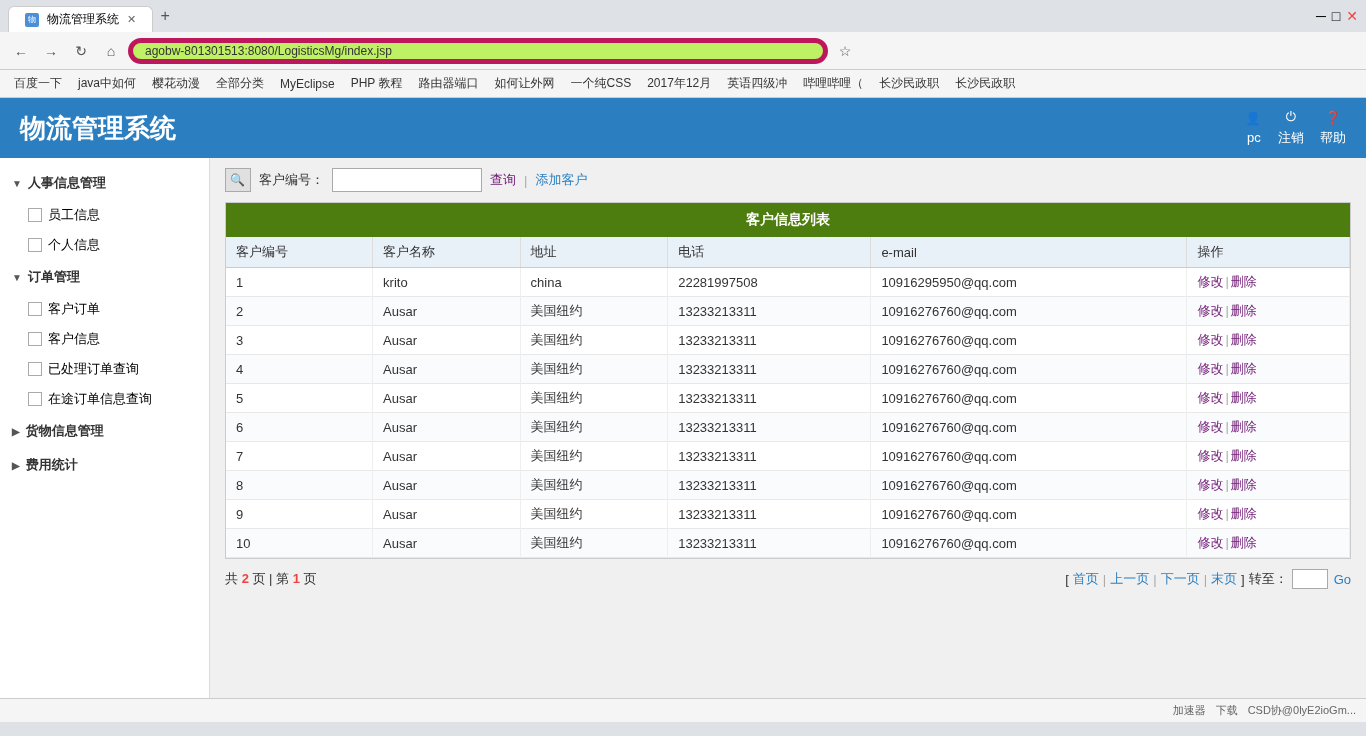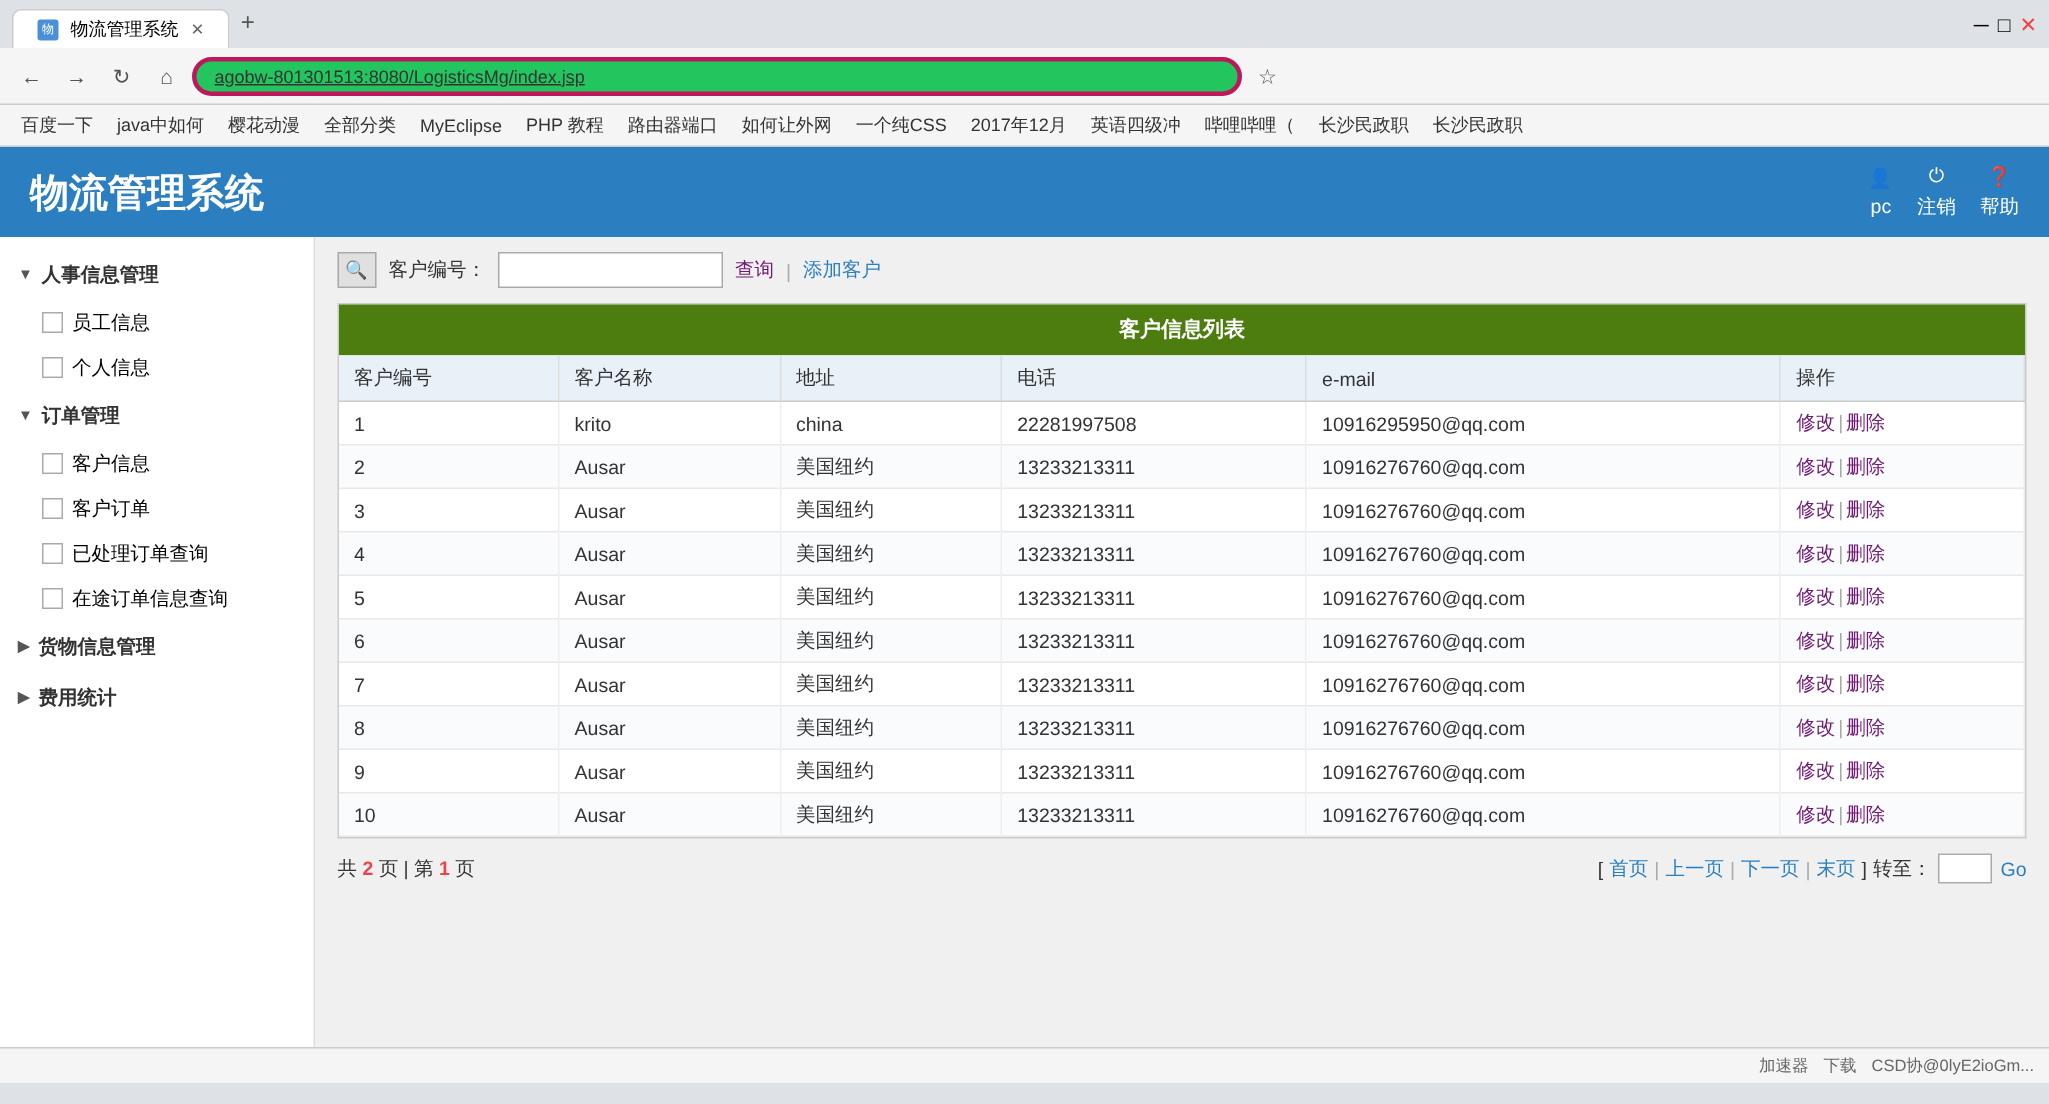--- a/index.html
+++ b/index.html
@@ -8,21 +8,21 @@
     
     .browser-chrome { background: #dee1e6; width: 1366px; min-height: 736px; }
     .browser-titlebar { background: #dee1e6; height: 32px; display: flex; align-items: center; padding: 0 8px; gap: 8px; }
     .browser-tabs { display: flex; align-items: flex-end; height: 100%; }
     .browser-tab { background: #fff; border-radius: 6px 6px 0 0; padding: 6px 16px; font-size: 12px; display: flex; align-items: center; gap: 8px; height: 26px; border: 1px solid #ccc; border-bottom: none; }
     .tab-favicon { width: 14px; height: 14px; background: #4a90d9; border-radius: 2px; display: inline-block; font-size: 8px; color: #fff; text-align: center; line-height: 14px; }
     .tab-close { color: #666; font-size: 11px; cursor: pointer; }
     .tab-new { background: none; border: none; width: 24px; height: 24px; font-size: 16px; color: #555; cursor: pointer; align-self: center; }
     .browser-controls { background: #f5f5f5; height: 38px; display: flex; align-items: center; padding: 0 8px; gap: 4px; border-bottom: 1px solid #ccc; }
     .nav-btn { background: none; border: none; width: 26px; height: 26px; border-radius: 50%; cursor: pointer; font-size: 14px; color: #555; display: flex; align-items: center; justify-content: center; }
-    .address-bar { flex: 1; height: 26px; border: 3px solid #be185d; border-radius: 13px; padding: 0 12px; font-size: 12px; background: #22c55e; color: #333; outline: none; max-width: 700px; text-decoration: underline; }
+    .address-bar { flex: 1; height: 26px; border: 5px solid #be185d; border-radius: 13px; padding: 0 12px; font-size: 12px; background: #bef264; color: #333; outline: none; max-width: 700px; }
     .bookmarks-bar { background: #f5f5f5; height: 28px; display: flex; align-items: center; padding: 0 8px; gap: 4px; border-bottom: 1px solid #ccc; font-size: 12px; overflow: hidden; }
     .bm-item { white-space: nowrap; padding: 2px 6px; cursor: pointer; color: #333; border-radius: 3px; font-size: 12px; }
 
     
     .app-wrapper { display: flex; flex-direction: column; min-height: 580px; background: #f0f0f0; }
     .app-header { background: #2b7fc1; height: 60px; display: flex; align-items: center; padding: 0 20px; }
     .app-title { color: #fff; font-size: 26px; font-weight: bold; flex: 1; }
     .header-actions { display: flex; gap: 16px; align-items: center; color: #fff; font-size: 13px; }
     .header-action { display: flex; align-items: center; gap: 4px; cursor: pointer; color: #fff; flex-direction: column; }
 
@@ -159,25 +159,25 @@
           </div>
         </div>
 
         <div class="sidebar-section">
           <div class="sidebar-header">
             <span class="triangle">▼</span>
             <span>订单管理</span>
           </div>
           <div class="sidebar-item">
             <span class="sidebar-item-icon"></span>
+            <span>客户订单</span>
+          </div>
+          <div class="sidebar-item">
+            <span class="sidebar-item-icon"></span>
             <span>客户信息</span>
-          </div>
-          <div class="sidebar-item">
-            <span class="sidebar-item-icon"></span>
-            <span>客户订单</span>
           </div>
           <div class="sidebar-item">
             <span class="sidebar-item-icon"></span>
             <span>已处理订单查询</span>
           </div>
           <div class="sidebar-item">
             <span class="sidebar-item-icon"></span>
             <span>在途订单信息查询</span>
           </div>
         </div>

